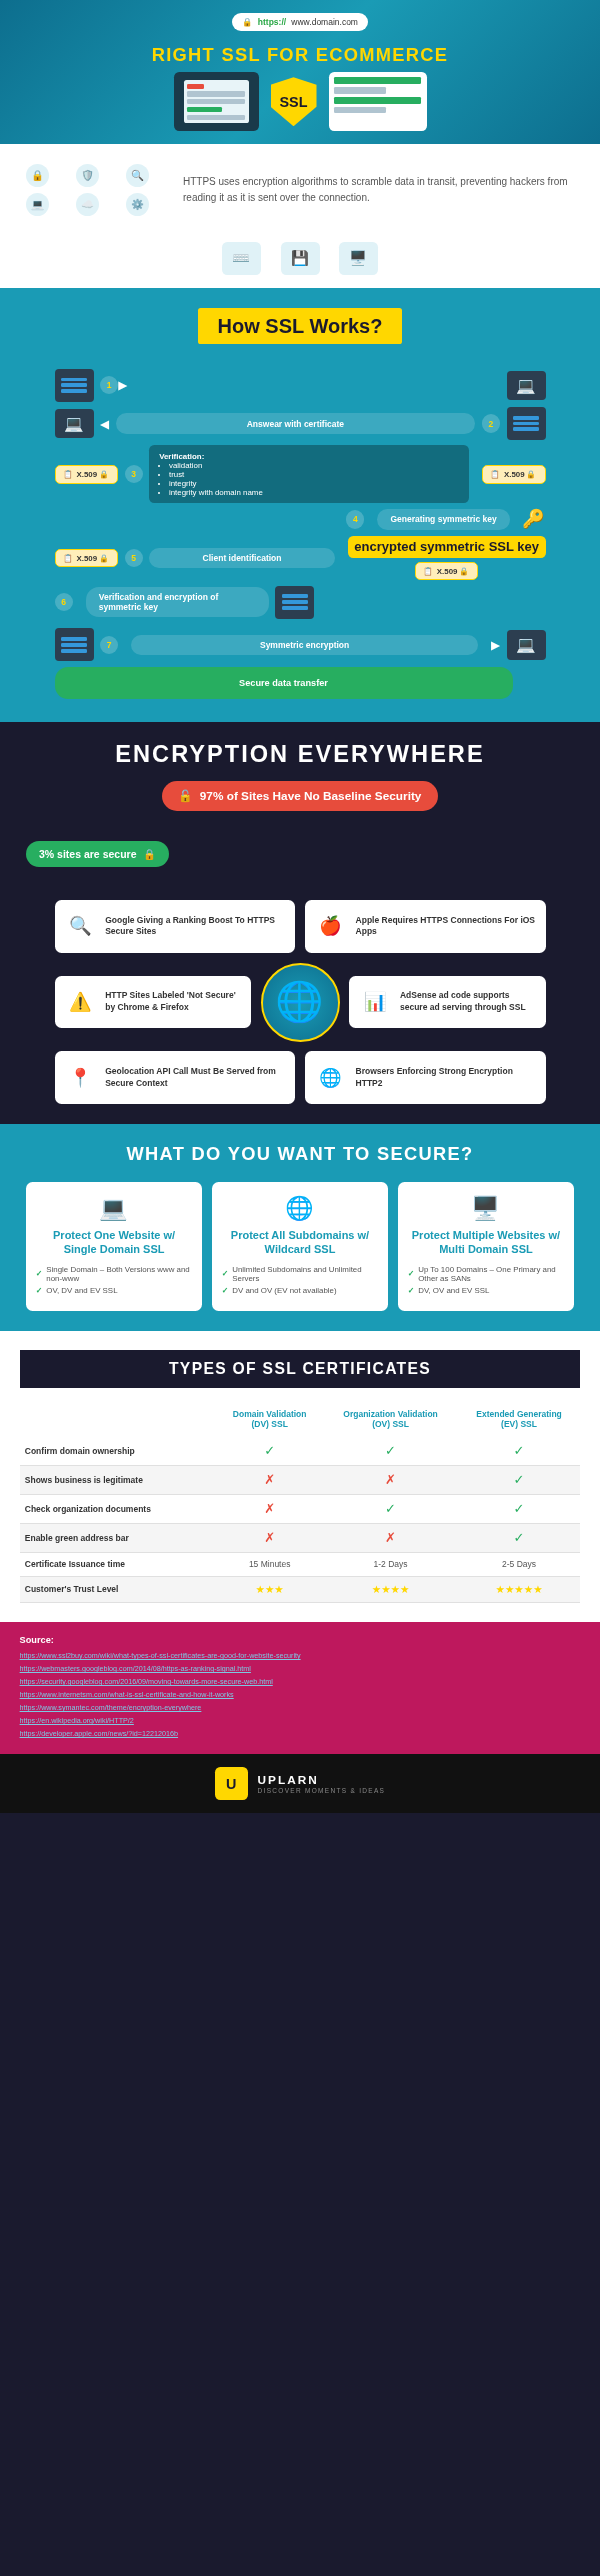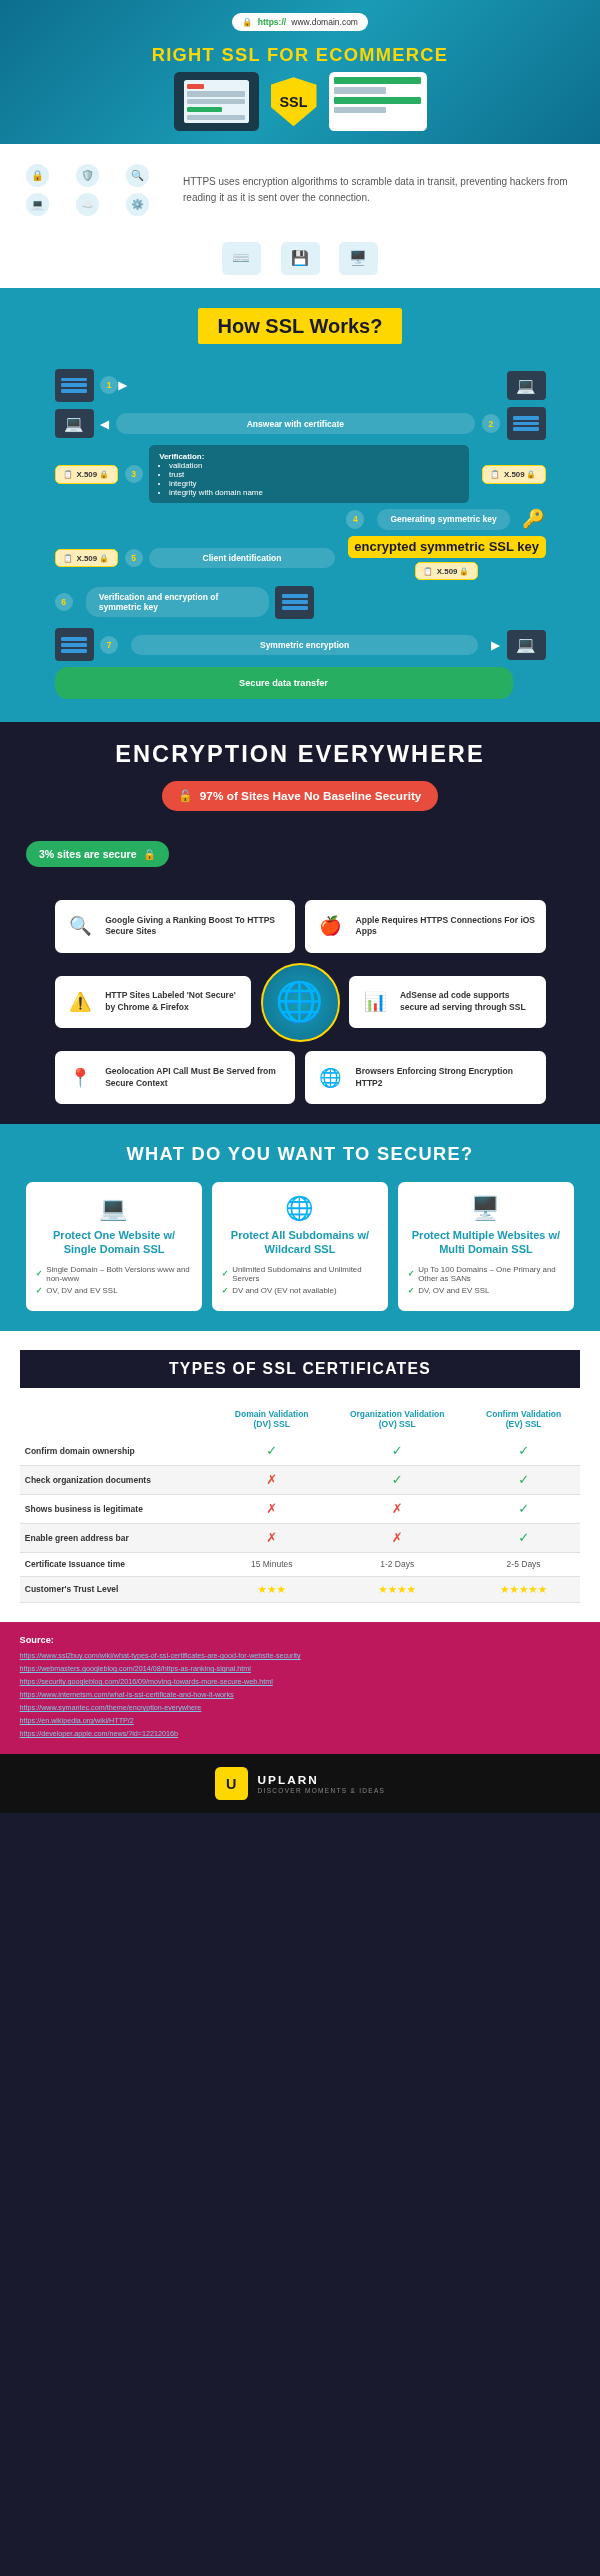--- a/index.html
+++ b/index.html
@@ -754,42 +754,42 @@
         <th style="width:35%;text-align:left;"></th>
         <th class="dv">
           <div>Domain Validation</div>
           <div>(DV) SSL</div>
         </th>
         <th class="ov">
           <div>Organization Validation</div>
           <div>(OV) SSL</div>
         </th>
         <th class="ev">
-          <div>Confirm Validation</div>
+          <div>Extended Generating</div>
           <div>(EV) SSL</div>
         </th>
       </tr>
     </thead>
     <tbody>
       <tr>
         <td>Confirm domain ownership</td>
         <td class="center"><span class="tick-green">✓</span></td>
         <td class="center"><span class="tick-green">✓</span></td>
         <td class="center"><span class="tick-green">✓</span></td>
       </tr>
       <tr>
+        <td>Shows business is legitimate</td>
+        <td class="center"><span class="cross-red">✗</span></td>
+        <td class="center"><span class="cross-red">✗</span></td>
+        <td class="center"><span class="tick-green">✓</span></td>
+      </tr>
+      <tr>
         <td>Check organization documents</td>
         <td class="center"><span class="cross-red">✗</span></td>
         <td class="center"><span class="tick-green">✓</span></td>
-        <td class="center"><span class="tick-green">✓</span></td>
-      </tr>
-      <tr>
-        <td>Shows business is legitimate</td>
-        <td class="center"><span class="cross-red">✗</span></td>
-        <td class="center"><span class="cross-red">✗</span></td>
         <td class="center"><span class="tick-green">✓</span></td>
       </tr>
       <tr>
         <td>Enable green address bar</td>
         <td class="center"><span class="cross-red">✗</span></td>
         <td class="center"><span class="cross-red">✗</span></td>
         <td class="center"><span class="tick-green">✓</span></td>
       </tr>
       <tr>
         <td>Certificate Issuance time</td>

